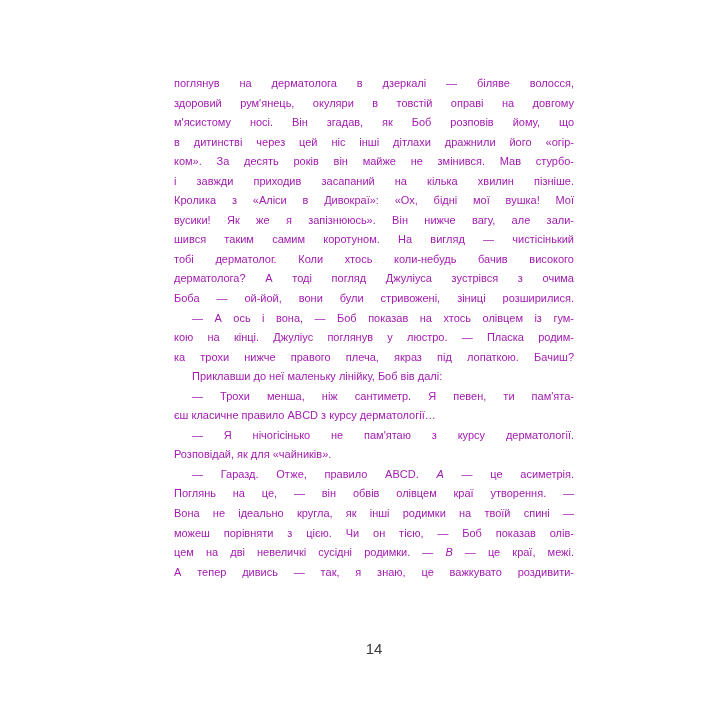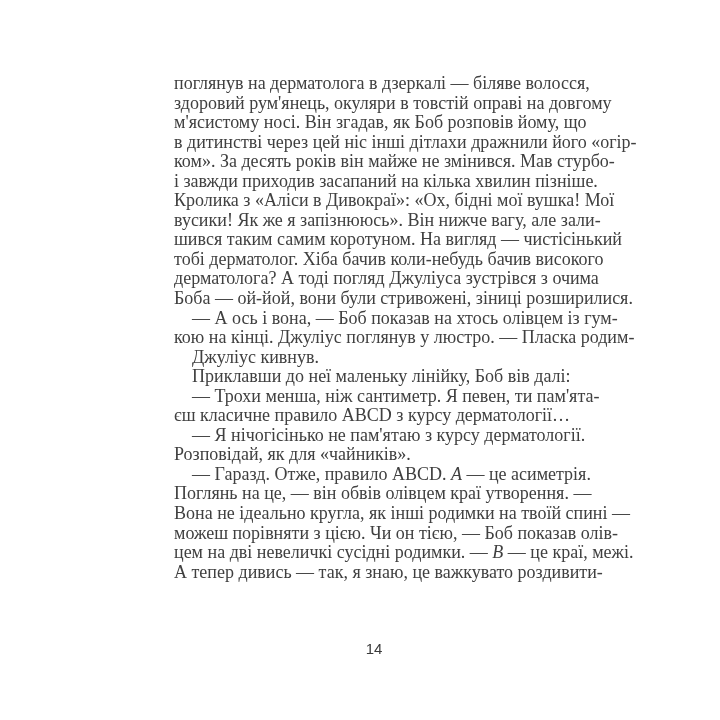--- a/index.html
+++ b/index.html
@@ -18,24 +18,24 @@
       left: 0; top: 0;
       width: 720px;
       height: 720px;
       background: #ffffff;
     }
     .text-block {
       position: absolute;
       left: 174px;
       top: 74px;
       width: 400px;
-      font-family: Liberation Serif, serif;
-      font-size: 18px;
+      font-family: Liberation Sans, sans-serif;
+      font-size: 11px;
       line-height: 19.55px;
-      color: #404040;
+      color: #a21caf;
     }
     .line {
       display: block;
       white-space: nowrap;
       text-align: justify;
       text-align-last: justify;
       height: 19.55px;
       overflow: visible;
     }
     .line.last {
@@ -65,26 +65,26 @@
   <div class="text-block" id="text-block">
       <span class="line">поглянув на дерматолога в дзеркалі — біляве волосся,</span>
       <span class="line">здоровий рум'янець, окуляри в товстій оправі на довгому</span>
       <span class="line">м'ясистому носі. Він згадав, як Боб розповів йому, що</span>
       <span class="line">в дитинстві через цей ніс інші дітлахи дражнили його «огір-</span>
       <span class="line">ком». За десять років він майже не змінився. Мав стурбо-</span>
       <span class="line">і завжди приходив засапаний на кілька хвилин пізніше.</span>
       <span class="line">Кролика з «Аліси в Дивокраї»: «Ох, бідні мої вушка! Мої</span>
       <span class="line">вусики! Як же я запізнююсь». Він нижче вагу, але зали-</span>
       <span class="line">шився таким самим коротуном. На вигляд — чистісінький</span>
-      <span class="line">тобі дерматолог. Хіба бачив коли-небудь бачив високого</span>
+      <span class="line">тобі дерматолог. Коли хтось коли-небудь бачив високого</span>
       <span class="line">дерматолога? А тоді погляд Джуліуса зустрівся з очима</span>
       <span class="line">Боба — ой-йой, вони були стривожені, зіниці розширилися.</span>
       <span class="line indent">— А ось і вона, — Боб показав на хтось олівцем із гум-</span>
       <span class="line">кою на кінці. Джуліус поглянув у люстро. — Пласка родим-</span>
-      <span class="line indent last">Джуліус кивнув.</span>
+      <span class="line">ка трохи нижче правого плеча, якраз під лопаткою. Бачиш?</span>
       <span class="line indent last">Приклавши до неї маленьку лінійку, Боб вів далі:</span>
       <span class="line indent">— Трохи менша, ніж сантиметр. Я певен, ти пам'ята-</span>
       <span class="line last">єш класичне правило ABCD з курсу дерматології…</span>
       <span class="line indent">— Я нічогісінько не пам'ятаю з курсу дерматології.</span>
       <span class="line last">Розповідай, як для «чайників».</span>
       <span class="line indent">— Гаразд. Отже, правило ABCD. <i>A</i> — це асиметрія.</span>
       <span class="line">Поглянь на це, — він обвів олівцем краї утворення. —</span>
       <span class="line">Вона не ідеально кругла, як інші родимки на твоїй спині —</span>
       <span class="line">можеш порівняти з цією. Чи он тією, — Боб показав олів-</span>
       <span class="line">цем на дві невеличкі сусідні родимки. — <i>B</i> — це краї, межі.</span>

